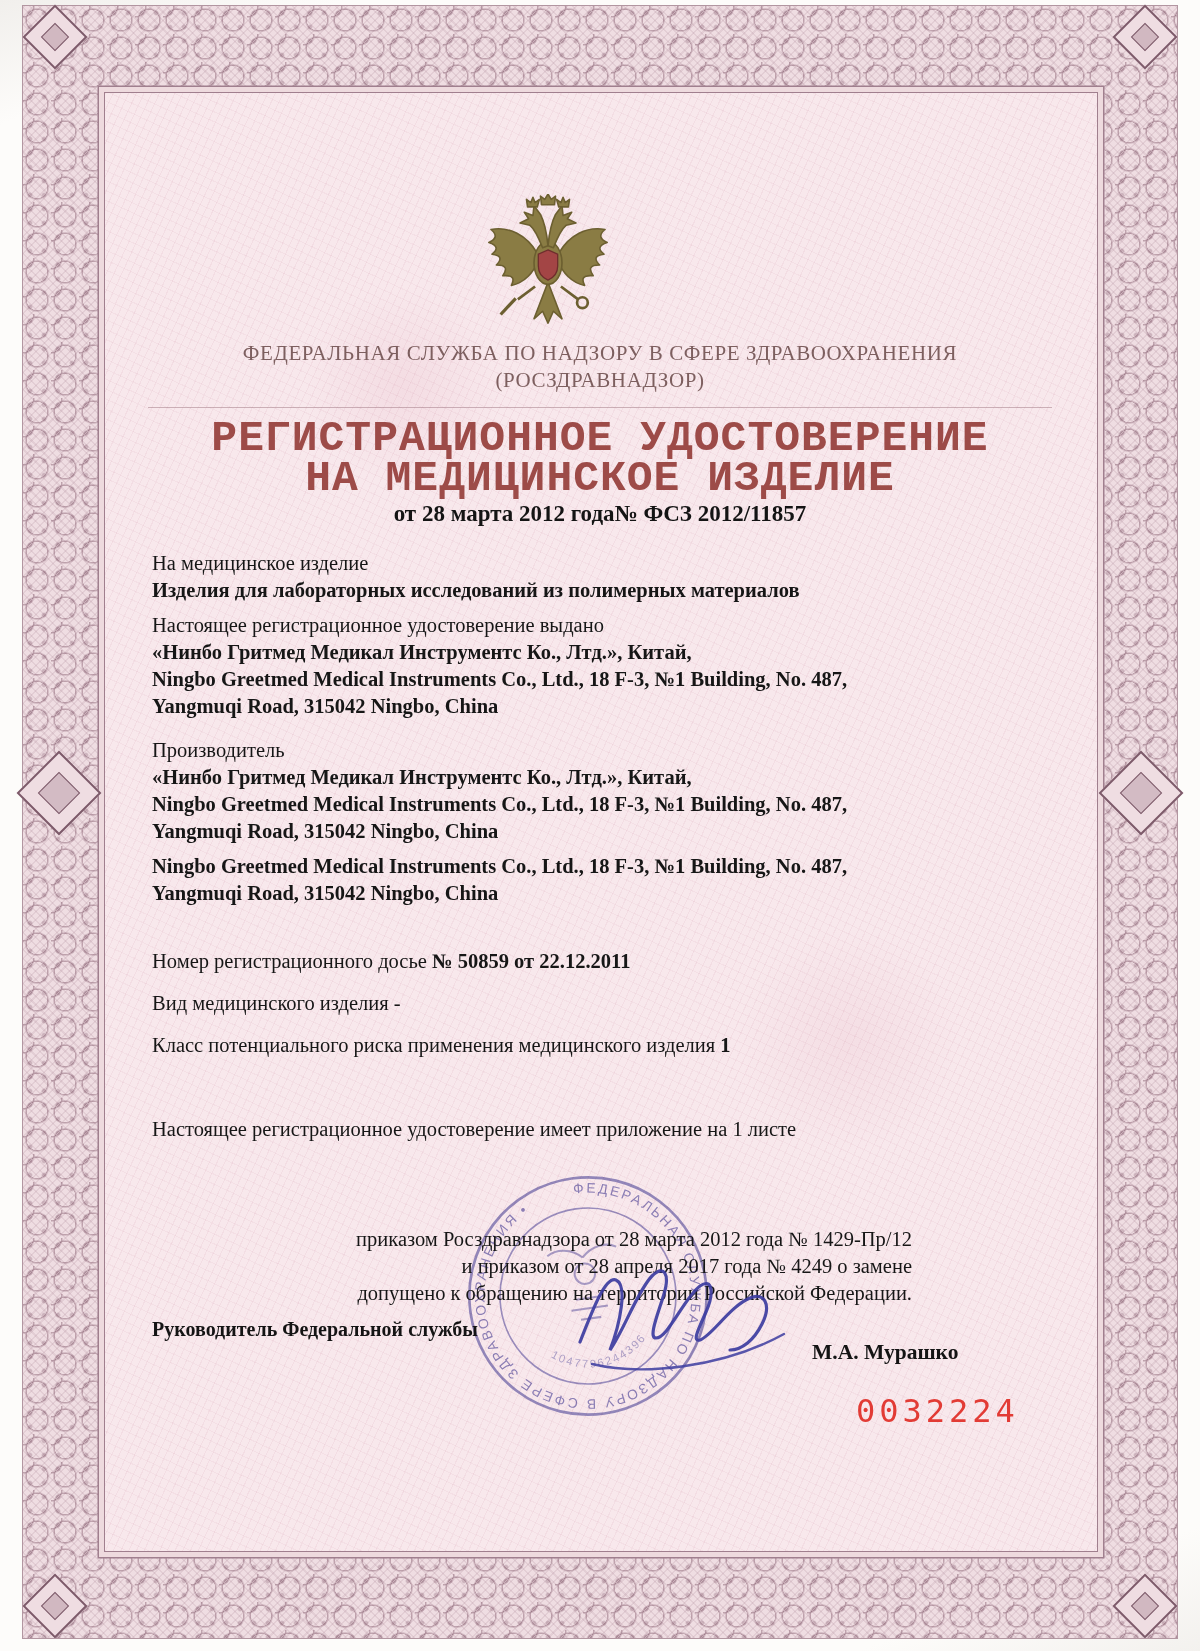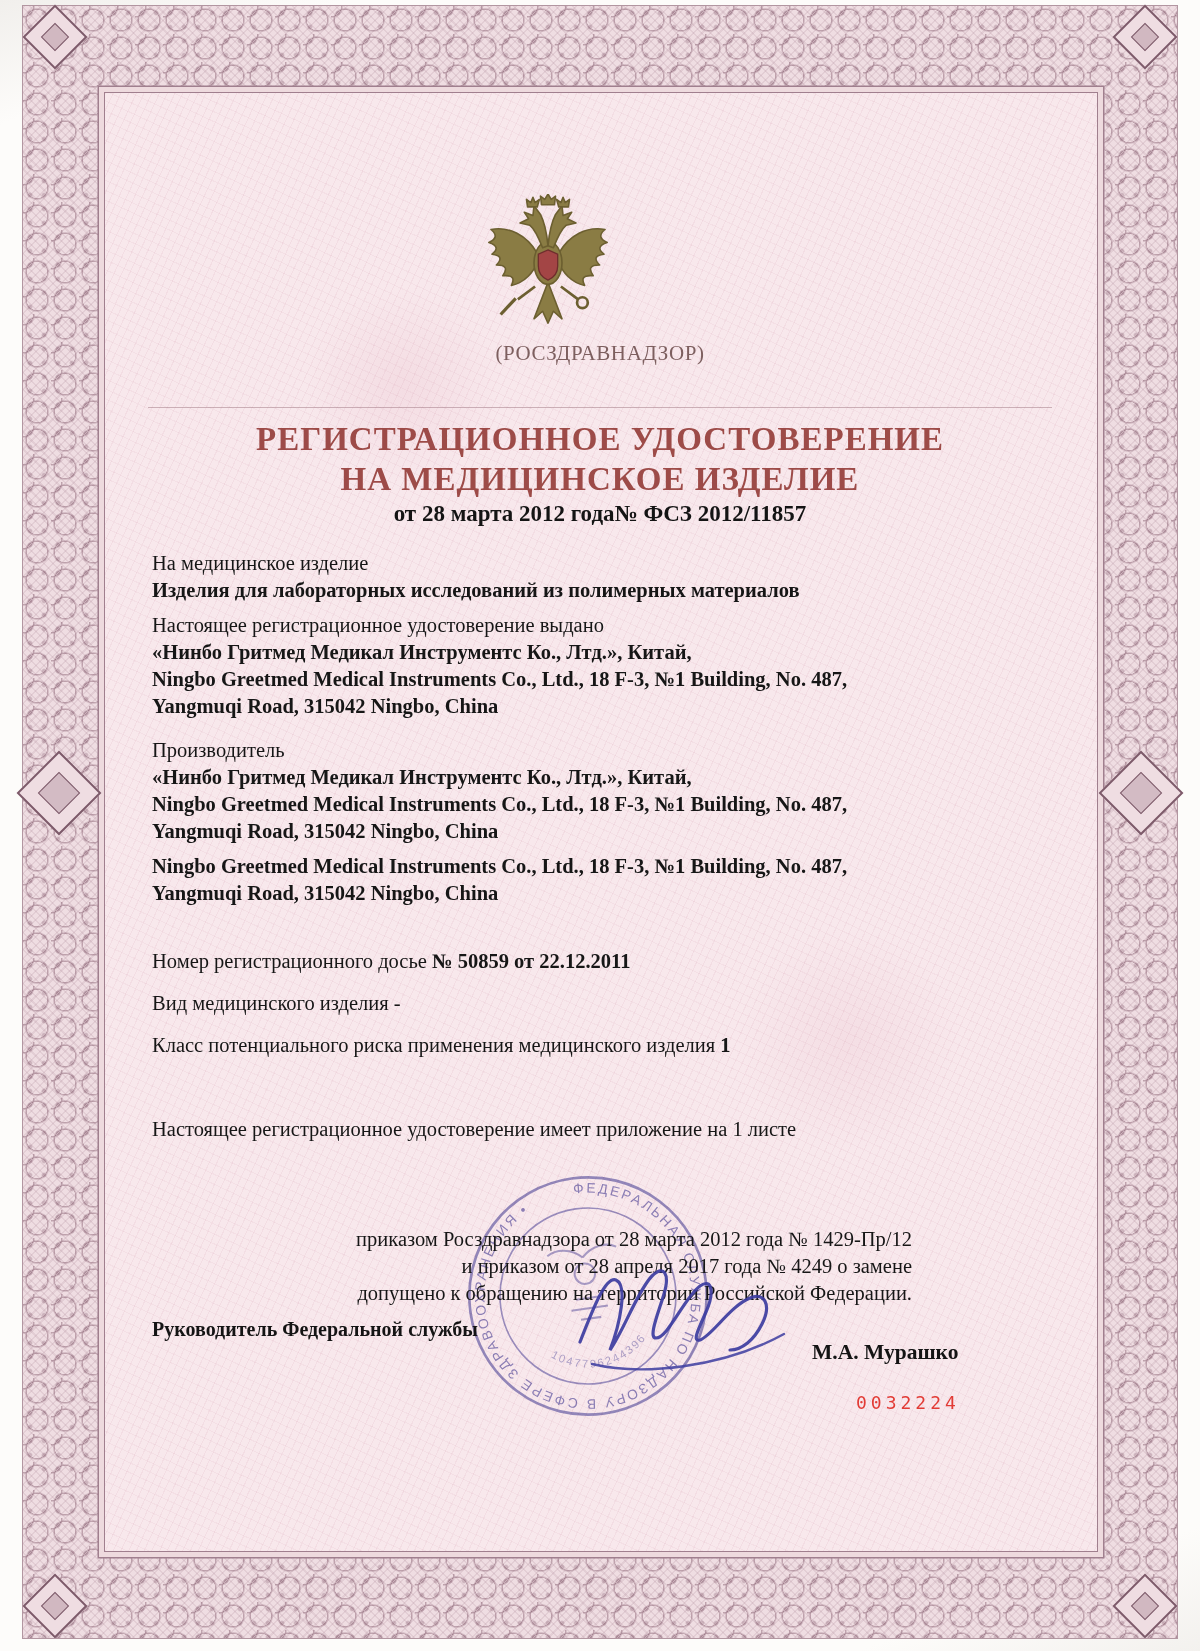--- a/index.html
+++ b/index.html
@@ -45,32 +45,32 @@
   .medallion::before{content:"";position:absolute;inset:5px;border:2px solid #7d5a6a;transform:rotate(45deg);background:#efdde2;}
   .medallion::after{content:"";position:absolute;inset:20px;border:1.5px solid #7d5a6a;transform:rotate(45deg);background:rgba(139,100,117,.28);}
   .medallion.left{left:24px;top:758px;} .medallion.right{right:24px;top:758px;}
 
   
   .eagle{position:absolute;left:482px;top:194px;width:132px;height:142px;z-index:4;}
   .agency{position:absolute;left:0;top:340px;width:1200px;text-align:center;z-index:4;
     color:#7d5f5f;font-size:21px;line-height:27px;letter-spacing:.6px;}
   .rule{position:absolute;left:148px;top:407px;width:904px;height:1px;background:rgba(166,128,138,.55);z-index:4;}
   .title{position:absolute;left:0;top:419px;width:1200px;text-align:center;z-index:4;
-    font-family:Liberation Serif, serif;font-weight:bold;
-    color:#9d4b48;font-size:33px;line-height:40px;letter-spacing:1px;}
+    font-family:Liberation Mono, monospace;font-weight:bold;
+    color:#9d4b48;font-size:43px;line-height:40px;letter-spacing:1px;}
   .dateline{position:absolute;left:0;top:501px;width:1200px;text-align:center;z-index:4;
     font-size:23px;font-weight:bold;color:#141414;}
   .dateline .num{}
   .para{position:absolute;left:152px;width:886px;z-index:4;font-size:20.5px;line-height:27px;color:#161616;}
   .b{font-weight:bold;}
   .orders{position:absolute;left:152px;top:1226px;width:760px;z-index:5;font-size:20.5px;line-height:27px;color:#161616;text-align:right;}
   .head-post{position:absolute;left:152px;top:1316px;width:480px;z-index:5;font-size:20px;line-height:27px;font-weight:bold;color:#141414;}
   .head-name{position:absolute;left:812px;top:1340px;z-index:5;font-size:21.5px;font-weight:bold;color:#141414;}
   .serial{position:absolute;left:856px;top:1392px;z-index:5;
-    font-family:"DejaVu Sans Mono",monospace;font-size:18px;letter-spacing:4px;color:#e23b35;}
+    font-family:"DejaVu Sans Mono",monospace;font-size:32px;letter-spacing:4px;color:#e23b35;}
   .stamp{position:absolute;left:455px;top:1163px;width:266px;height:266px;z-index:3;
     transform:rotate(-8deg);mix-blend-mode:multiply;opacity:.85;}
   .signature{position:absolute;left:572px;top:1246px;width:232px;height:142px;z-index:6;}
 </style>
 </head>
 <body>
 
 <div class="page">
 
   <div class="frame"></div>
@@ -94,20 +94,21 @@
       <path d="M55 50 C51 40 48 33 43 29 L34 27 L42 23 L38 17 L46 20 L47 11 L53 19 C57 27 59 38 60 48 Z"></path>
       <path d="M65 50 C69 40 72 33 77 29 L86 27 L78 23 L82 17 L74 20 L73 11 L67 19 C63 27 61 38 60 48 Z"></path>
       <path d="M41 12 L40 5 L44 8 L46 3 L48 8 L52 5 L50 12 Z"></path>
       <path d="M70 12 L68 5 L72 8 L74 3 L76 8 L80 5 L79 12 Z"></path>
       <path d="M54 10 L53 2 L57 5 L60 0 L63 5 L67 2 L66 10 Z"></path>
     </g>
     <path d="M60 52 L69 56 L69 67 C69 74 65 78 60 80 C55 78 51 74 51 67 L51 56 Z" fill="#a34545" stroke="#6f2d2d" stroke-width="1.2"></path>
   </svg>
 
   <div class="agency">
+    <div>ФЕДЕРАЛЬНАЯ СЛУЖБА ПО НАДЗОРУ В СФЕРЕ ЗДРАВООХРАНЕНИЯ</div>
     <div>(РОСЗДРАВНАДЗОР)</div>
   </div>
 
   <div class="rule"></div>
 
   <div class="title">
     <div>РЕГИСТРАЦИОННОЕ УДОСТОВЕРЕНИЕ</div>
     <div>НА МЕДИЦИНСКОЕ ИЗДЕЛИЕ</div>
   </div>
 

